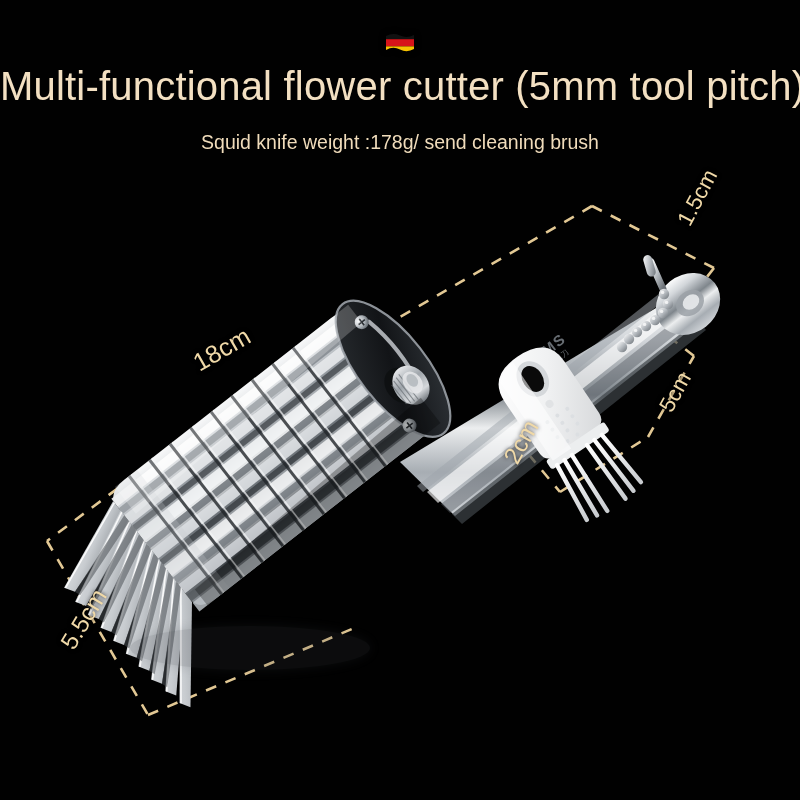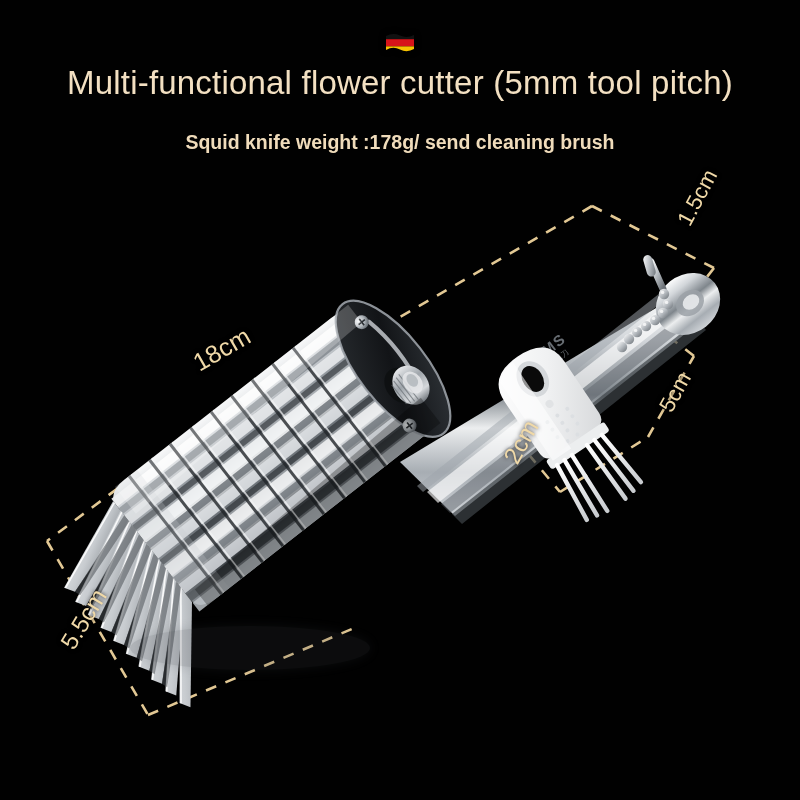--- a/index.html
+++ b/index.html
@@ -12,26 +12,26 @@
 
   
   .flag{
     position:absolute;left:383px;top:32px;width:34px;height:26px;
     font-size:25px;line-height:26px;text-align:center;
     filter:drop-shadow(0 0 3px rgba(0,0,0,.9));
   }
   .flag-svg{display:block;}
   .title{
     position:absolute;left:0;top:64px;width:800px;text-align:center;
-    color:#f3e0c2;font-size:33px;letter-spacing:.2px;font-weight:400;
+    color:#f3e0c2;font-size:40px;letter-spacing:.2px;font-weight:400;
     white-space:nowrap;
   }
   .subtitle{
     position:absolute;left:0;top:131px;width:800px;text-align:center;
-    color:#f0dcbb;font-size:19.5px;font-weight:700;white-space:nowrap;
+    color:#f0dcbb;font-size:19.5px;font-weight:400;white-space:nowrap;
   }
 
   
   .dim{
     position:absolute;color:#f0d9a8;font-size:23px;font-weight:400;
     white-space:nowrap;text-shadow:0 0 4px rgba(0,0,0,.85);
   }
   .dim-18  {left:188px;top:352px;transform:rotate(-30deg);transform-origin:left top;font-size:25px;}
   .dim-15  {left:672px;top:218px;transform:rotate(-62deg);transform-origin:left top;font-size:22px;}
   .dim-5   {left:654px;top:404px;transform:rotate(-61deg);transform-origin:left top;font-size:22px;}

